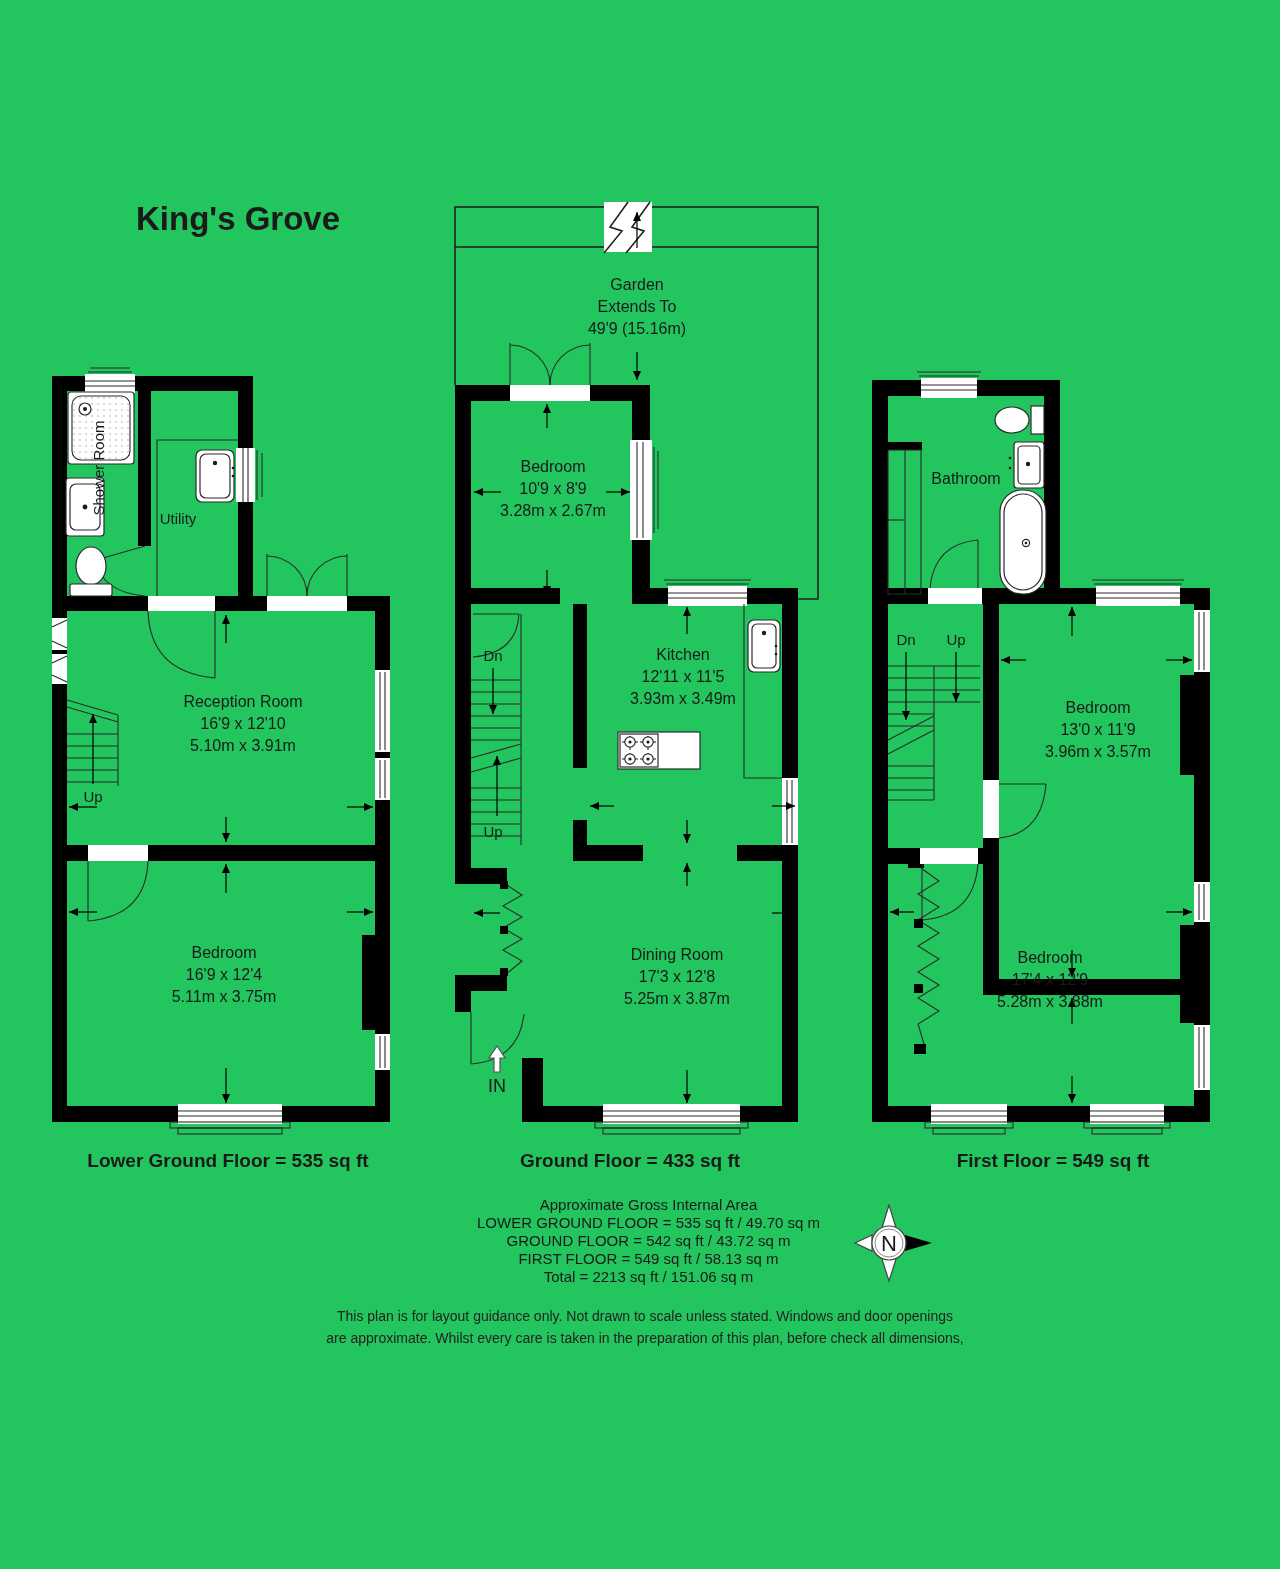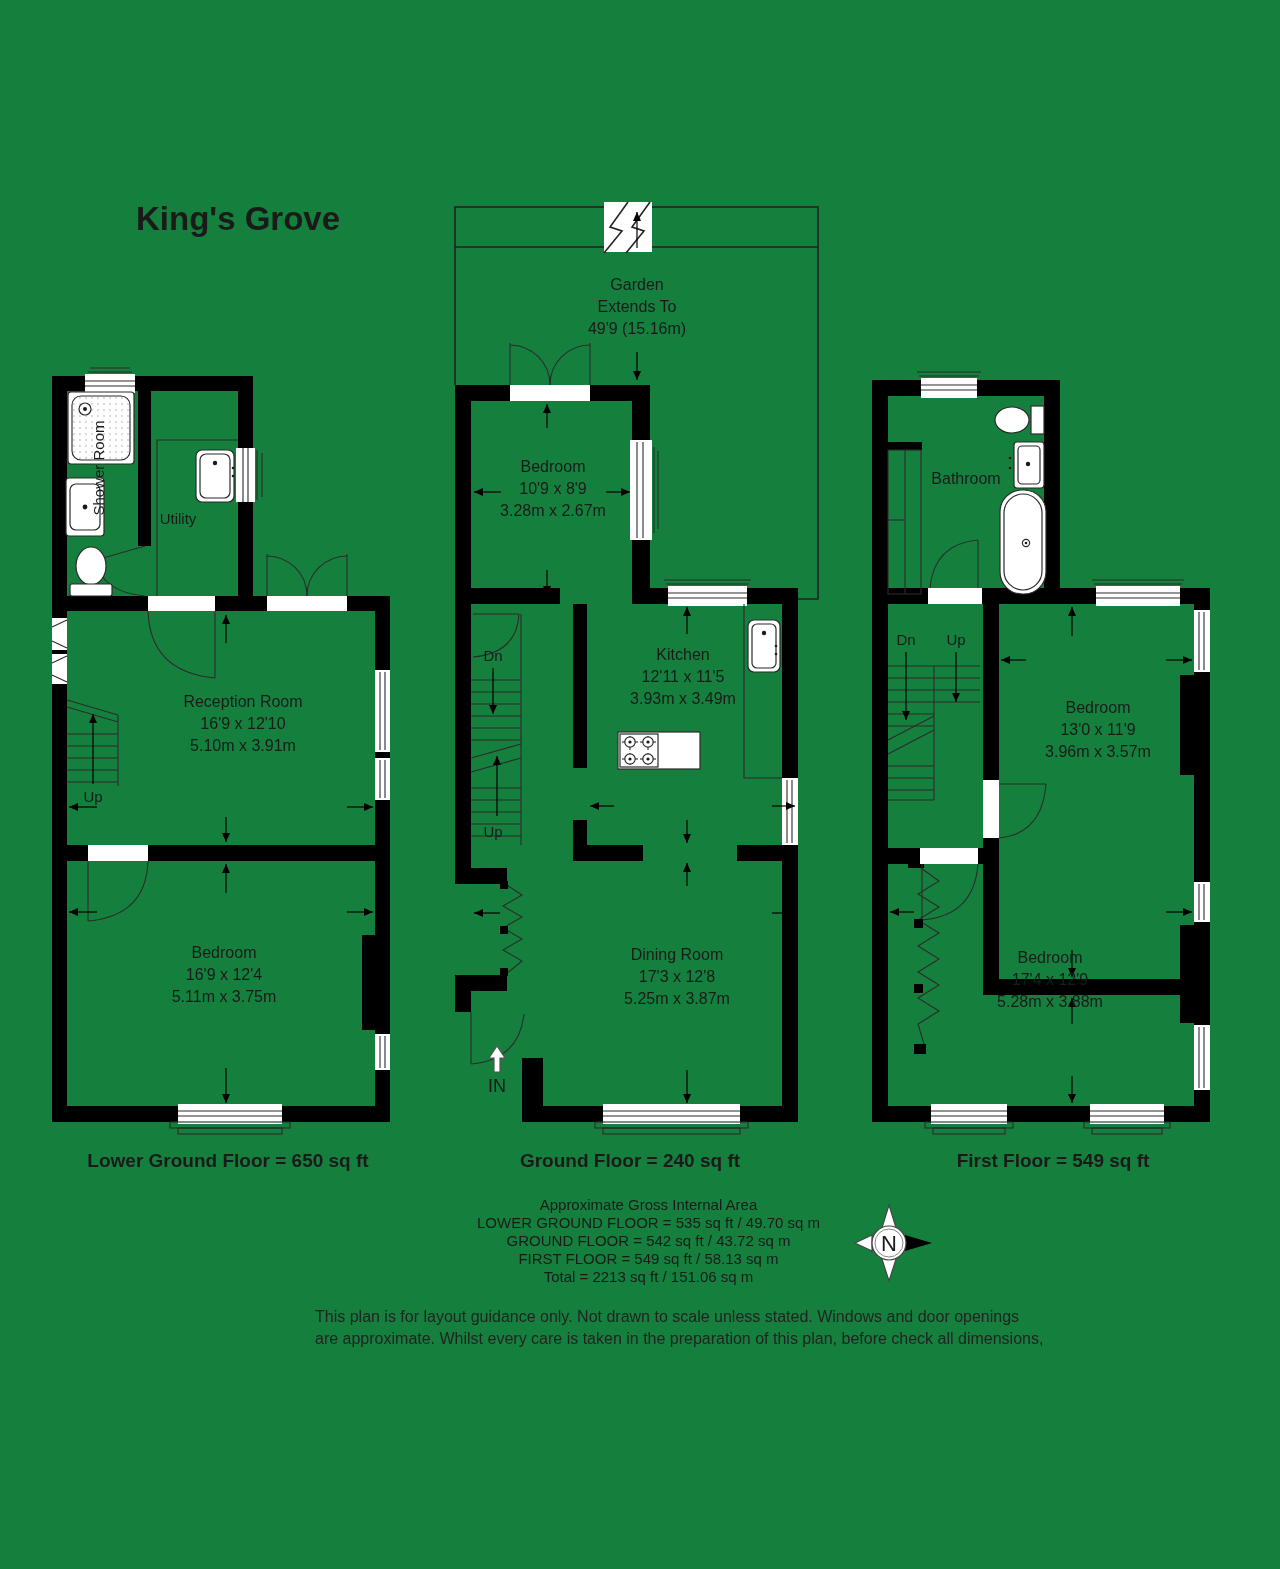--- a/index.html
+++ b/index.html
@@ -1,22 +1,22 @@
 <!DOCTYPE html>
 <html><head>
 <meta charset="utf-8">
 <style>
   html,body{margin:0;padding:0;background:#fff;}
-  .page{position:relative;width:1280px;height:1569px;background:#15803d;overflow:hidden;
+  .page{position:relative;width:1280px;height:1569px;background:#22c55e;overflow:hidden;
         font-family:"Liberation Sans", sans-serif;color:#1a1a1a;}
   .abs{position:absolute;}
   .title{font-size:33px;font-weight:700;letter-spacing:0;}
   .floor-label{font-size:19px;font-weight:700;text-align:center;white-space:nowrap;}
   .summary{font-size:15px;line-height:18px;text-align:center;white-space:nowrap;}
-  .disclaimer{font-size:16px;line-height:21.5px;text-align:left;color:#222;white-space:nowrap;}
+  .disclaimer{font-size:14px;line-height:21.5px;text-align:center;color:#222;white-space:nowrap;}
   svg text{font-family:"Liberation Sans", sans-serif;fill:#1a1a1a;}
   .wall{fill:#000;stroke:none;}
   .white{fill:#fff;stroke:none;}
   .thin{stroke:#2b2b2b;stroke-width:1.1;fill:none;}
   .thin2{stroke:#222;stroke-width:1.6;fill:none;}
   .fix{stroke:#2b2b2b;stroke-width:1.2;fill:#fff;}
   .dim{stroke:#000;stroke-width:1.2;fill:none;}
   .rname{font-size:16px;text-anchor:middle;}
   .rsmall{font-size:15px;text-anchor:middle;}
   .dot{fill:#1a1a1a;stroke:none;}
@@ -487,22 +487,22 @@
       <text class="rsmall" x="956" y="645">Up</text>
       <text class="rname" x="1098" y="713">Bedroom</text>
       <text class="rname" x="1098" y="735">13'0 x 11'9</text>
       <text class="rname" x="1098" y="757">3.96m x 3.57m</text>
       <text class="rname" x="1050" y="963">Bedroom</text>
       <text class="rname" x="1050" y="985">17'4 x 12'9</text>
       <text class="rname" x="1050" y="1007">5.28m x 3.88m</text>
     </g>
   </svg>
 
-  <div class="abs floor-label" style="left:58px;top:1150px;width:340px;">Lower Ground Floor = 650 sq ft</div>
-  <div class="abs floor-label" style="left:450px;top:1150px;width:360px;">Ground Floor = 240 sq ft</div>
+  <div class="abs floor-label" style="left:58px;top:1150px;width:340px;">Lower Ground Floor = 535 sq ft</div>
+  <div class="abs floor-label" style="left:450px;top:1150px;width:360px;">Ground Floor = 433 sq ft</div>
   <div class="abs floor-label" style="left:878px;top:1150px;width:350px;">First Floor = 549 sq ft</div>
 
   <div class="abs summary" style="left:432px;top:1196px;width:433px;">
     <div>Approximate Gross Internal Area</div>
     <div>LOWER GROUND FLOOR = 535 sq ft / 49.70 sq m</div>
     <div>GROUND FLOOR = 542 sq ft / 43.72 sq m</div>
     <div>FIRST FLOOR = 549 sq ft / 58.13 sq m</div>
     <div>Total = 2213 sq ft / 151.06 sq m</div>
   </div>
 

